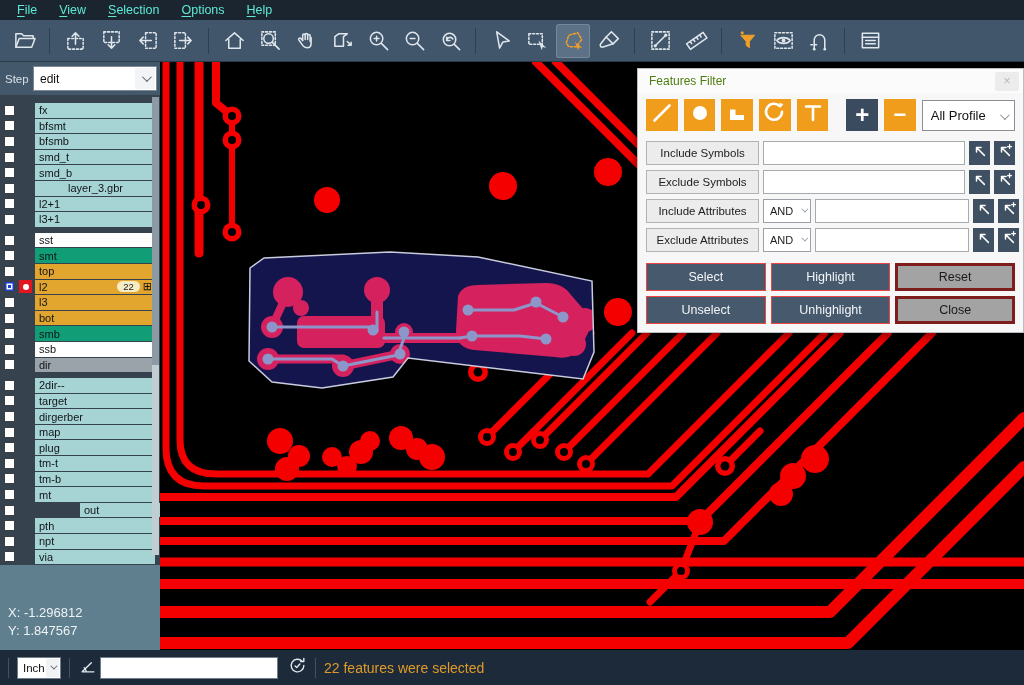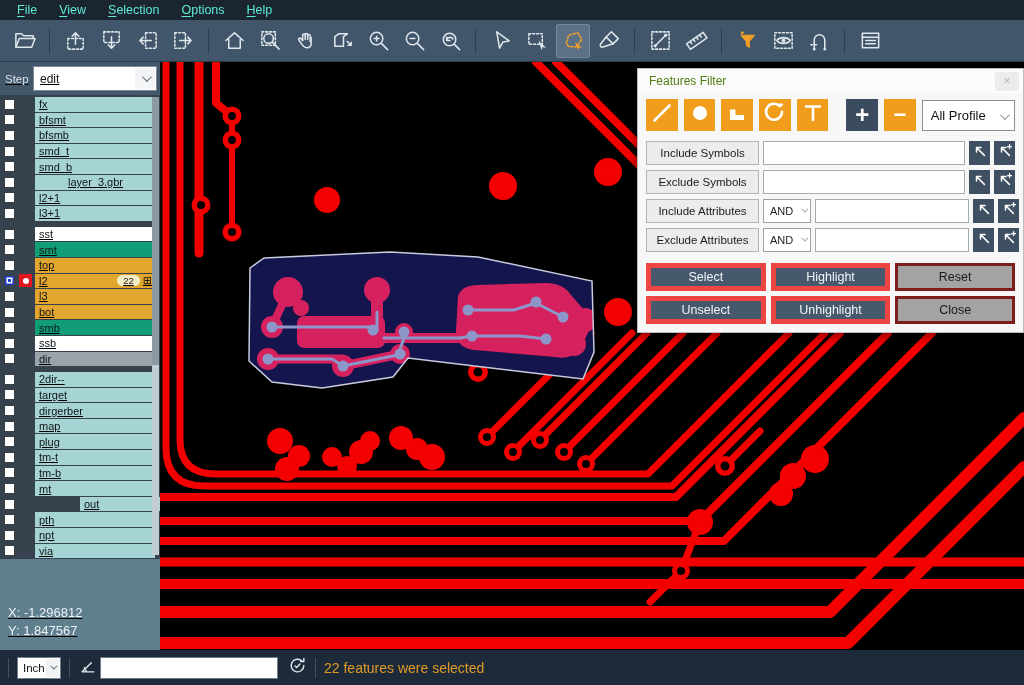--- a/index.html
+++ b/index.html
@@ -18,30 +18,30 @@
              background:#41566b; display:flex; align-items:center; padding-left:6px; z-index:30;
              border-bottom:1px solid #2c3b49;}
   .tb-btn { width:34px; height:34px; display:flex; align-items:center; justify-content:center;
             border-radius:3px; margin:0 1px; }
   .tb-btn.active { background:#5d7186; box-shadow:inset 0 0 0 1px #74879b; }
   .tb-sep { width:1px; height:26px; background:#2e3f50; margin:0 7px; }
   .tb-btn svg { display:block; }
 
   
   #sidebar { position:absolute; left:0; top:62px; width:160px; height:588px;
-             background:#36434f; z-index:20; display:flex; flex-direction:column;text-decoration:underline;}
+             background:#36434f; z-index:20; display:flex; flex-direction:column;}
   #step-row { height:33px; background:#44586c; display:flex; align-items:center; padding:0 3px; }
   #step-label { color:#d9e1e8; font-size:11.5px; width:30px; padding-left:2px; }
   #step-select { flex:1; height:25px; background:#fff; border:1px solid #7c8894; display:flex;
                  align-items:center; font-size:12px; color:#111; padding-left:6px; position:relative;}
   #step-select .chev-box { position:absolute; right:1px; top:1px; bottom:1px; width:20px;
                  background:#f2f4f5; display:flex; align-items:center; justify-content:center;}
   .chev { width:7px; height:7px; border-right:1.6px solid #5a6570; border-bottom:1.6px solid #5a6570;
           transform:rotate(45deg) translateY(-2px); }
-  #layer-list { position:relative; flex:0 0 462px; padding-top:2px; }
+  #layer-list { position:relative; flex:0 0 462px; padding-top:8px; }
   .layer-row { display:flex; align-items:center; height:14.6px; margin-bottom:1px; }
   .lr-check { width:11px; height:11px; background:#fff; border:1.6px solid #3a3f44; margin-left:4px;
               flex:0 0 11px;}
   .lr-check.checked { background:#1b3fd4; box-shadow:inset 0 0 0 1.5px #1b3fd4, inset 0 0 0 3px #fff; }
   .lr-ind { width:13px; height:13px; margin-left:4px; flex:0 0 13px; position:relative;}
   .lr-ind.active { background:#e3161f; }
   .lr-ind.active::after{ content:""; position:absolute; left:3.5px; top:3.5px; width:6px; height:6px;
                          border-radius:50%; background:#fff;}
   .lr-cell { margin-left:3px; width:120px; height:14.6px; font-size:11px; color:#101418;
              display:flex; align-items:center; padding:0 3px 0 4px; }
@@ -82,21 +82,21 @@
   .f-and { width:48px; height:24px; background:#fff; border:1px solid #9aa0a5; margin-left:4px;
            font-size:11px; color:#222; display:flex; align-items:center; padding-left:6px; position:relative;
            flex:0 0 48px;}
   .f-and .chev { position:absolute; right:4px; top:8px; width:5px; height:5px; border-color:#9aa0a5;}
   .f-input { flex:1; height:24px; background:#fff; border:1px solid #a6abaf; margin-left:4px;
              font-size:11px; padding:0 5px; color:#111; font-family:"Liberation Sans",sans-serif;}
   .f-arrow { width:21px; height:24px; background:#3f5063; margin-left:4px; display:flex;
              align-items:center; justify-content:center; flex:0 0 21px;}
   #dlg-actions { display:grid; grid-template-columns:1fr 1fr 1fr; gap:5px; padding:6px 8px 8px 8px; }
   .act-btn { height:28px; font-size:12.5px; display:flex; align-items:center; justify-content:center; }
-  .act-btn.dark { background:#47596c; color:#f2f5f8; border:5px solid #ef4444;}
+  .act-btn.dark { background:#47596c; color:#f2f5f8; border:1px solid #ef4444;}
   .act-btn.light { background:#a3a3a3; color:#1a1a1a; border:3px solid #7f1d1d;}
 
   
   #statusbar { position:absolute; left:0; top:650px; width:1024px; height:35px; background:#1d2a39;
                display:flex; align-items:center; z-index:30; }
   .sb-sep { width:1px; height:20px; background:#43525f; margin:0 8px; }
   #units-select { width:44px; height:22px; background:#fff; display:flex; align-items:center;
                   font-size:11.5px; color:#111; padding-left:5px; position:relative; border:1px solid #6f7d88;}
   #units-select .chev-box { position:absolute; right:1px; top:1px; bottom:1px; width:13px; background:#f0f2f3;
                   display:flex; align-items:center; justify-content:center;}

